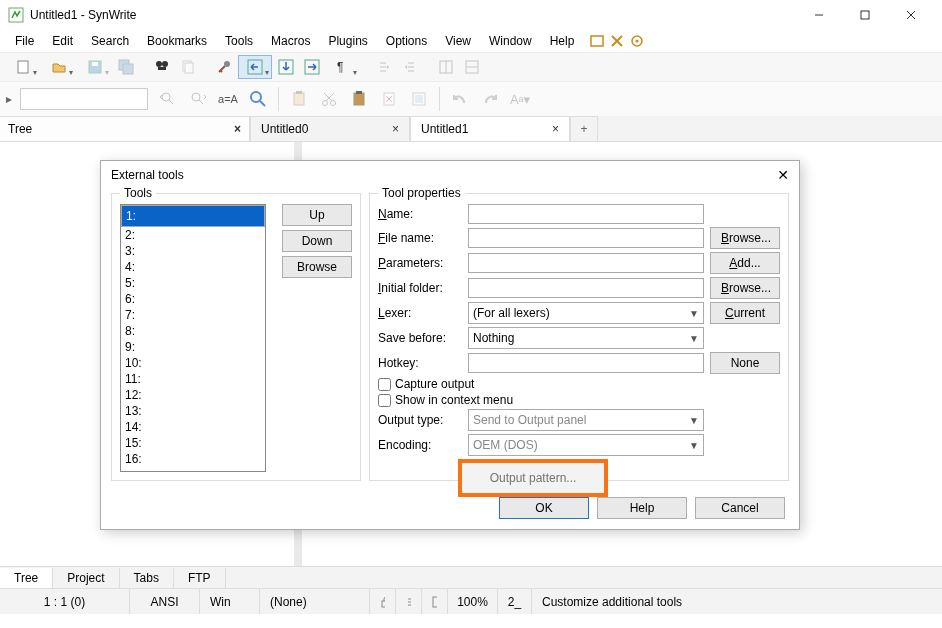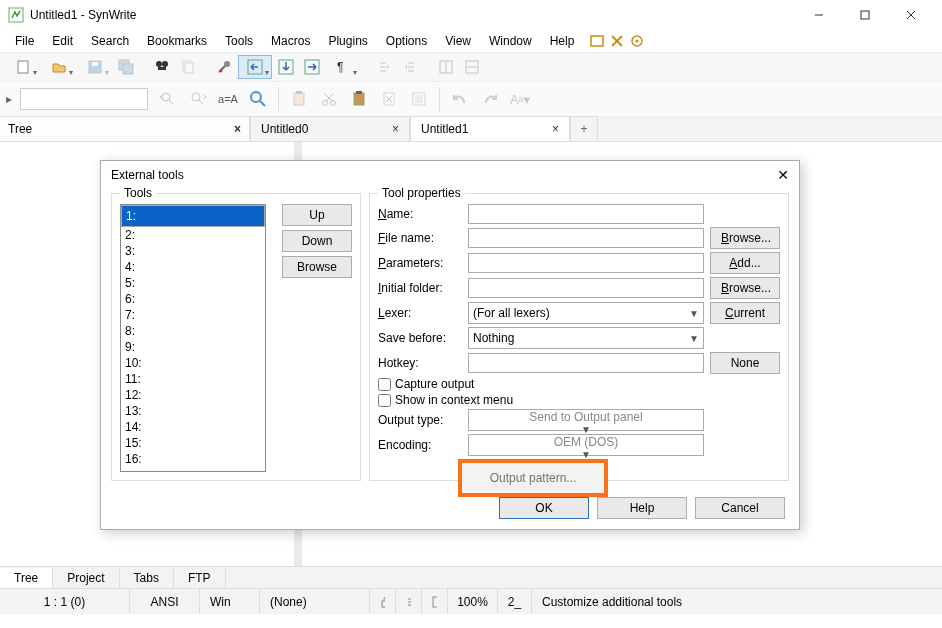--- a/index.html
+++ b/index.html
@@ -68,21 +68,21 @@
 .side-btns { display:flex; flex-direction:column; gap:4px; margin-left:8px;}
 .side-btns button, .dlg-actions button, .propbtn { height:22px; border:1px solid #adadad; background:#e9e9e9; padding: 0 10px;}
 .side-btns button { width:70px;}
 .props-col { flex:1;}
 .prop-row { display:flex; align-items:center; margin-bottom:3px; gap:6px;}
 .prop-row label { width:84px;}
 .prop-row label.u::first-letter { text-decoration:underline;}
 .txtin { flex:1; height:20px; border:1px solid #aaa; background:#fff; padding:0 4px;}
 .sel { flex:1; height:22px; border:1px solid #aaa; background:#fff; padding:0 4px; display:flex; align-items:center; justify-content:space-between;}
 .sel .dd { color:#555; font-size:10px;}
-.sel.disabled { color:#888;flex-direction:column;}
+.sel.disabled { color:#888;}
 .propbtn { width:70px; text-align:center;}
 .propbtn.u::first-letter { text-decoration:underline;}
 .chk { display:flex; align-items:center; gap:4px; margin:2px 0;}
 .chk input { margin:0;}
 .outpattern { width:150px; height:38px; border:4px solid #f97316; background:#f3f3f3; color:#737373; display:flex; align-items:center; justify-content:center; margin-left:80px;}
 .dlg-actions { position:absolute; bottom:10px; right:14px; display:flex; gap:8px;margin-left:16px;}
 .dlg-actions button { width:90px;}
 .dlg-actions button.primary { border:1px solid #2a6fbf;}
 
 

